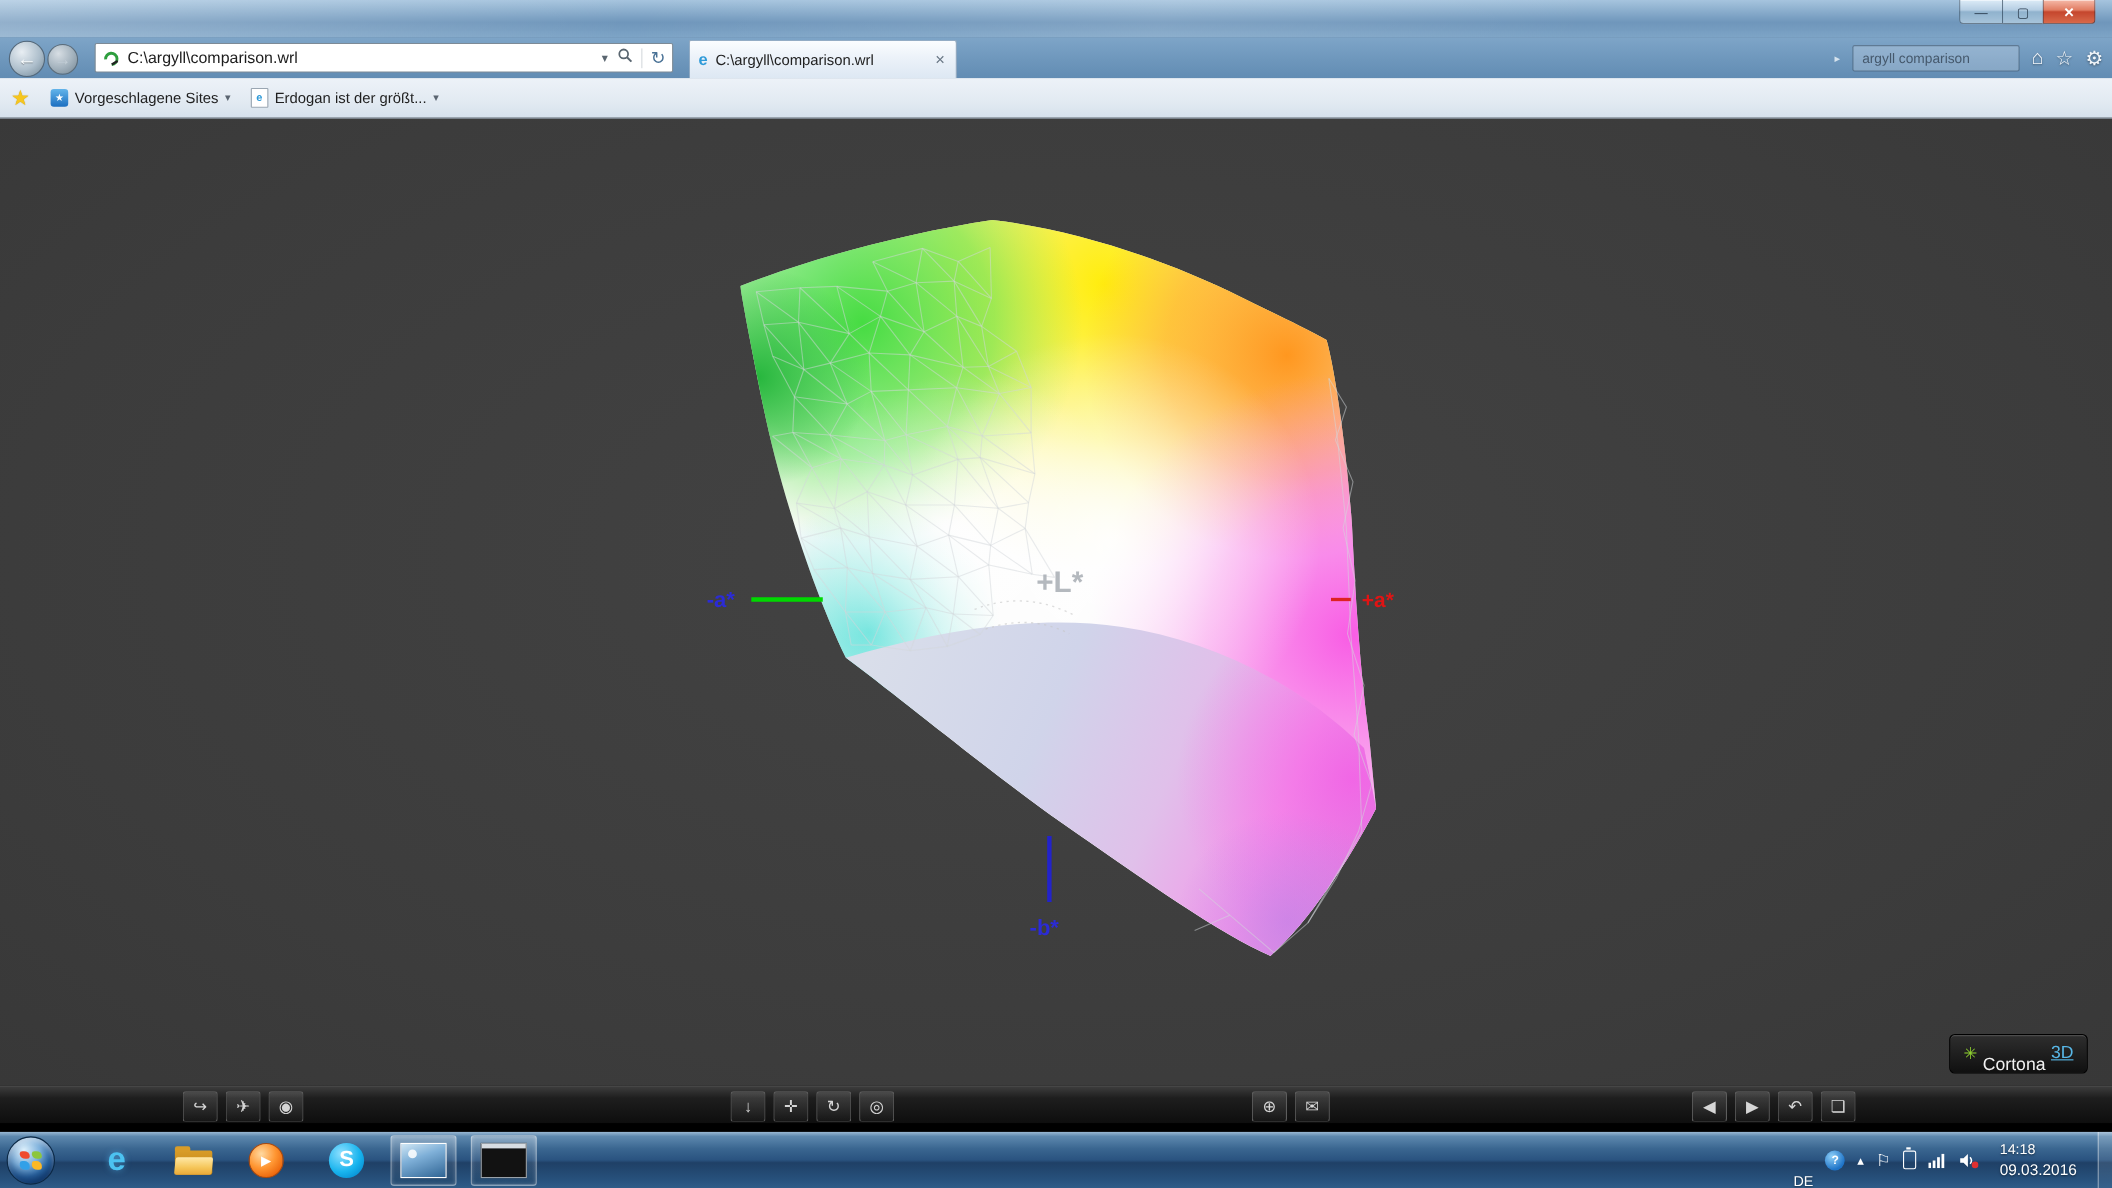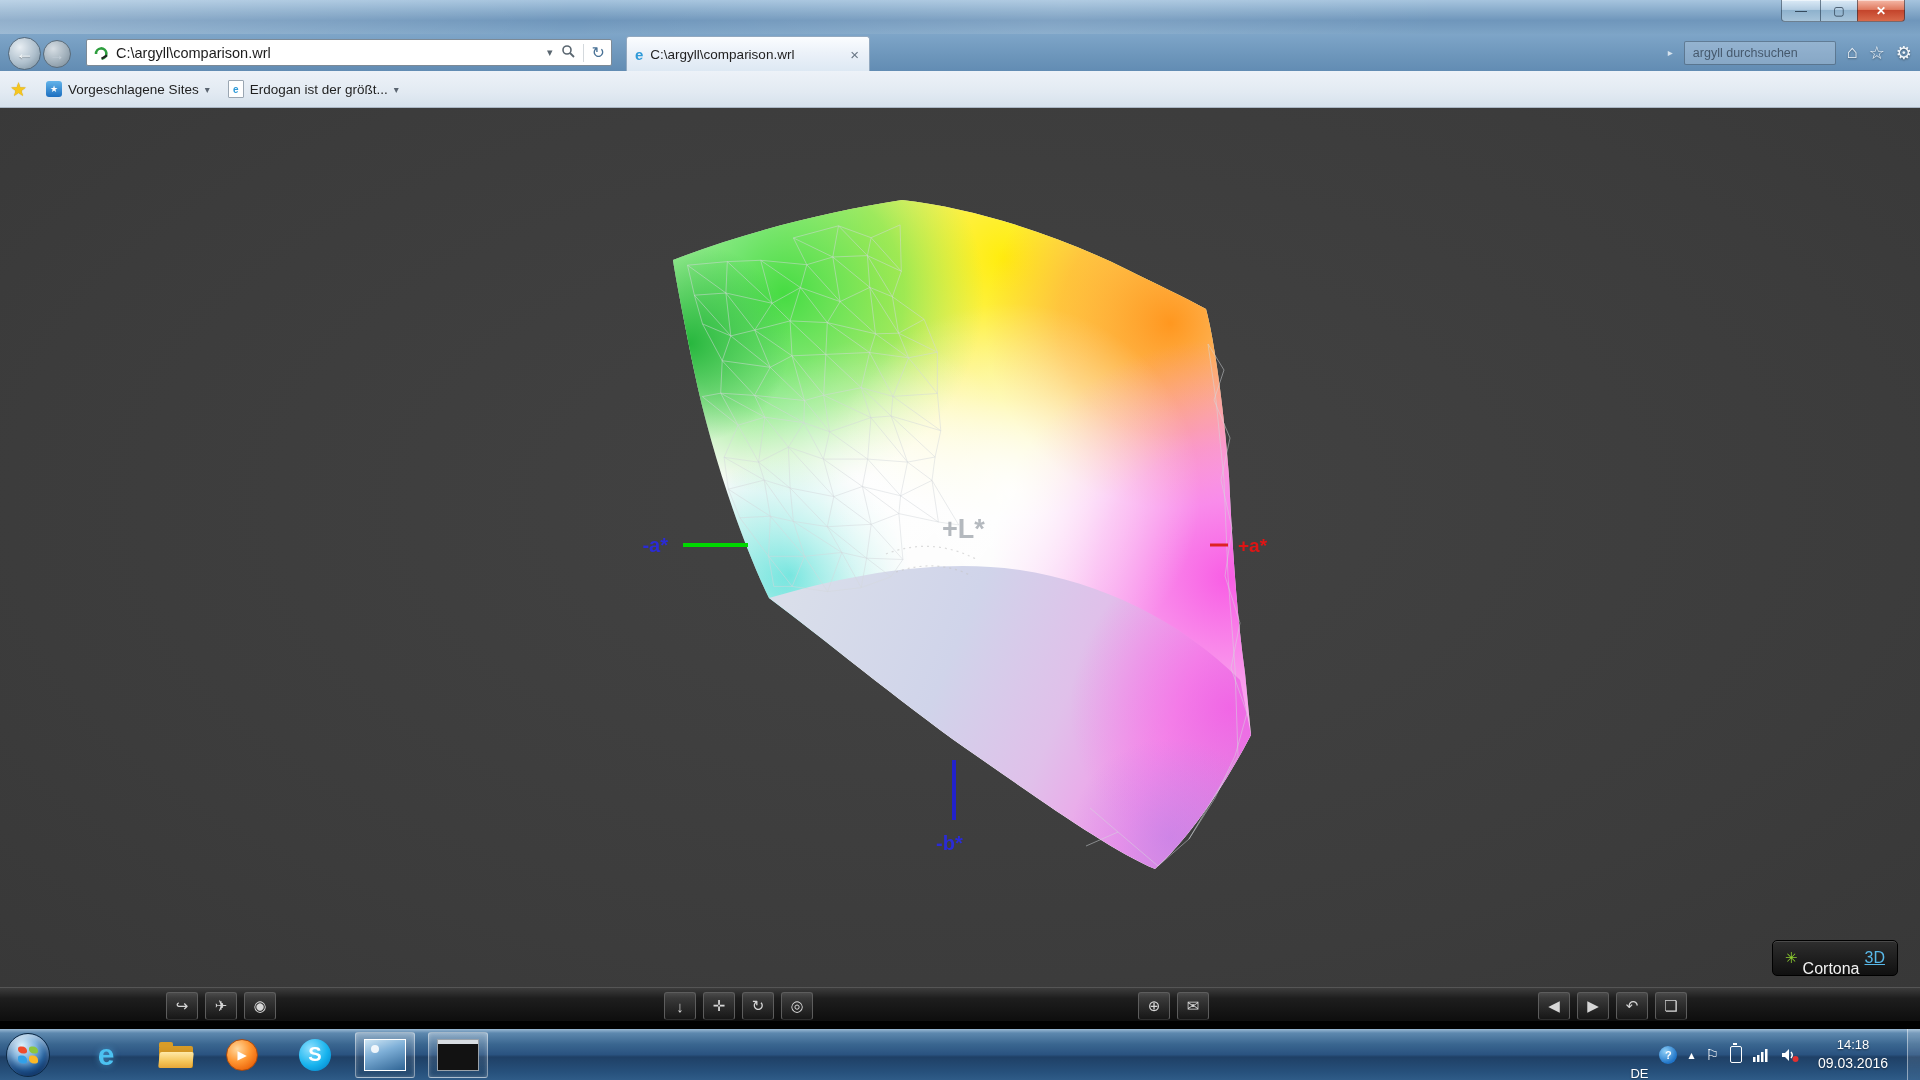--- a/index.html
+++ b/index.html
@@ -150,21 +150,21 @@
   .tray{margin-left:auto;display:flex;align-items:center;gap:11px;height:100%;}
   .tray, .tray *{color:#fff;}
   .tray-lang{font-size:13px;cursor:pointer;text-shadow:0 1px 2px rgba(0,0,0,.5);margin-top:38px;}
   .tray-help{width:18px;height:18px;border-radius:50%;display:flex;align-items:center;justify-content:center;
     background:radial-gradient(circle at 35% 30%,#8fd0f8,#1f74c8 70%);font-size:11px;font-weight:bold;cursor:pointer;}
   .tray-up{font-size:12px;cursor:pointer;}
   .tray-flag{font-size:15px;cursor:pointer;}
   .tray-batt{width:10px;height:15px;border:1.5px solid #fff;border-radius:2px;position:relative;cursor:pointer;}
   .tray-batt::before{content:"";position:absolute;left:2px;top:-4px;width:4px;height:2px;background:#fff;}
   .tray-svg{cursor:pointer;display:block;}
-  .clock{text-align:center;font-size:13px;line-height:1.3;margin:0 8px;cursor:default;
+  .clock{text-align:left;font-size:13px;line-height:1.3;margin:0 8px;cursor:default;
     text-shadow:0 1px 2px rgba(0,0,0,.55);}
   .clock div:last-child{font-size:14px;}
   .show-desktop{width:12px;height:51px;border-left:1px solid rgba(255,255,255,.45);
     background:linear-gradient(180deg,rgba(255,255,255,.18),rgba(255,255,255,.04));cursor:pointer;}
 </style>
 </head>
 <body>
 
 <div id="app">
 
@@ -207,21 +207,21 @@
 
     <div class="tab">
       <span class="tab-favicon">e</span>
       <span class="tab-title">C:\argyll\comparison.wrl</span>
       <span class="tab-close">×</span>
     </div>
 
     <div class="right-cluster">
       <span class="search-caret">▸</span>
       <div class="searchbox">
-        <span>argyll durchsuchen</span>
+        <span>argyll comparison</span>
       </div>
       <span class="chrome-ic">⌂</span>
       <span class="chrome-ic">☆</span>
       <span class="chrome-ic">⚙</span>
     </div>
   </div>
 
   <div class="favbar">
     <span class="fav-star">★</span>
     <div class="fav-item">

